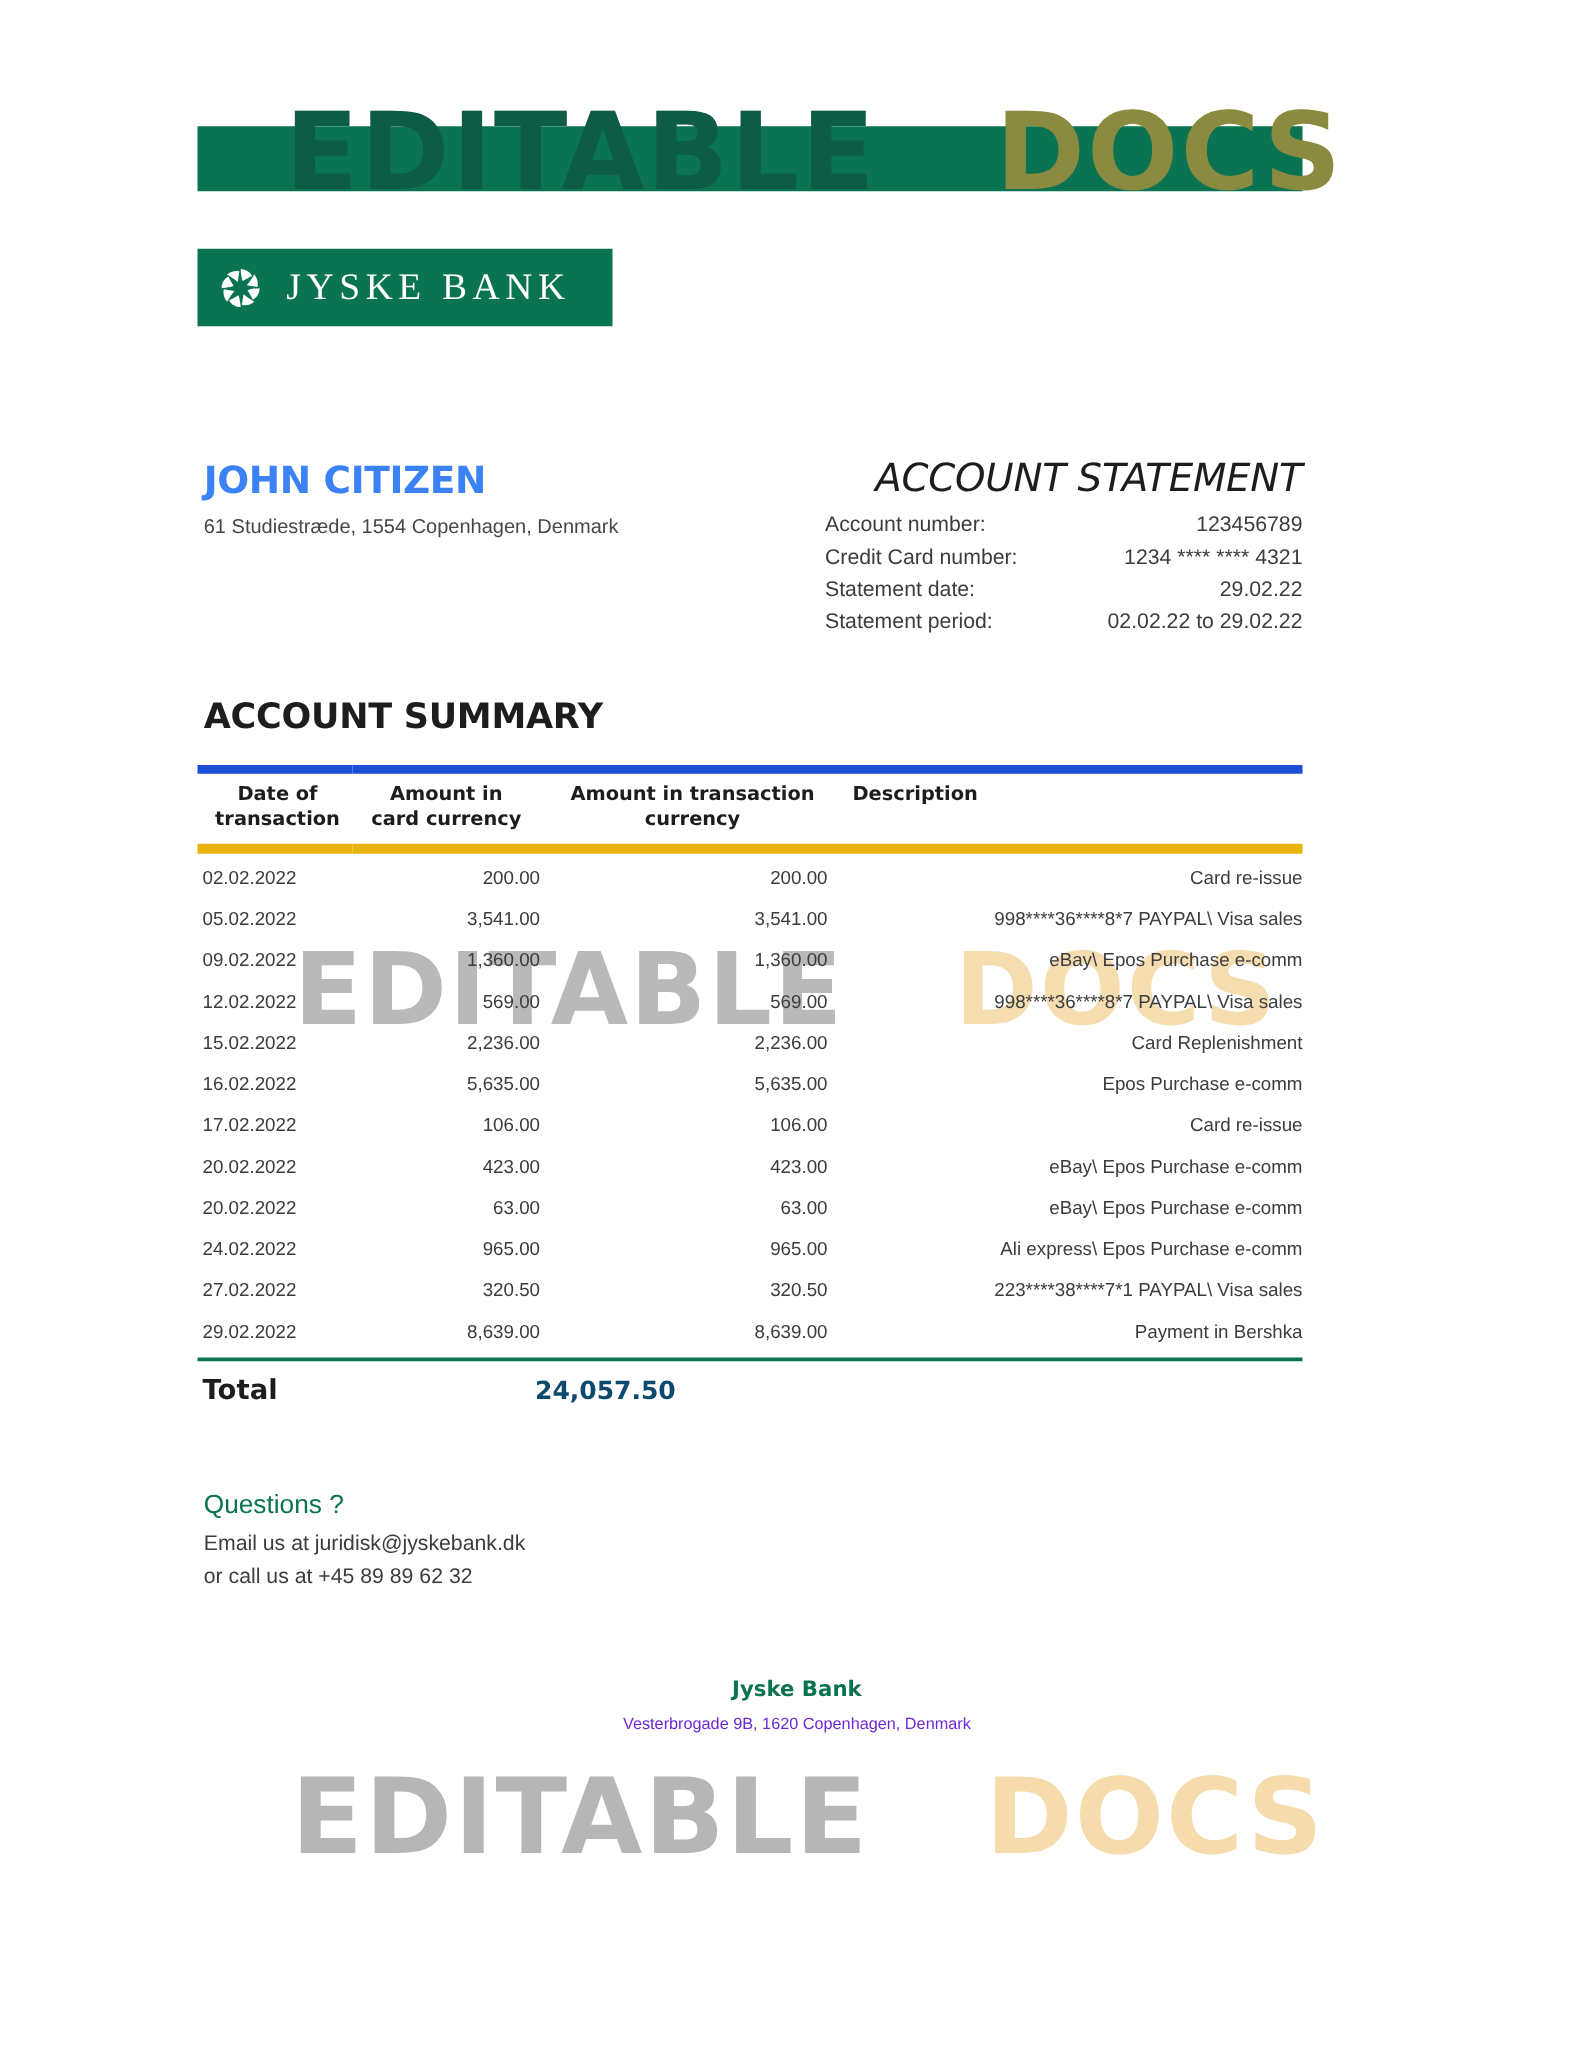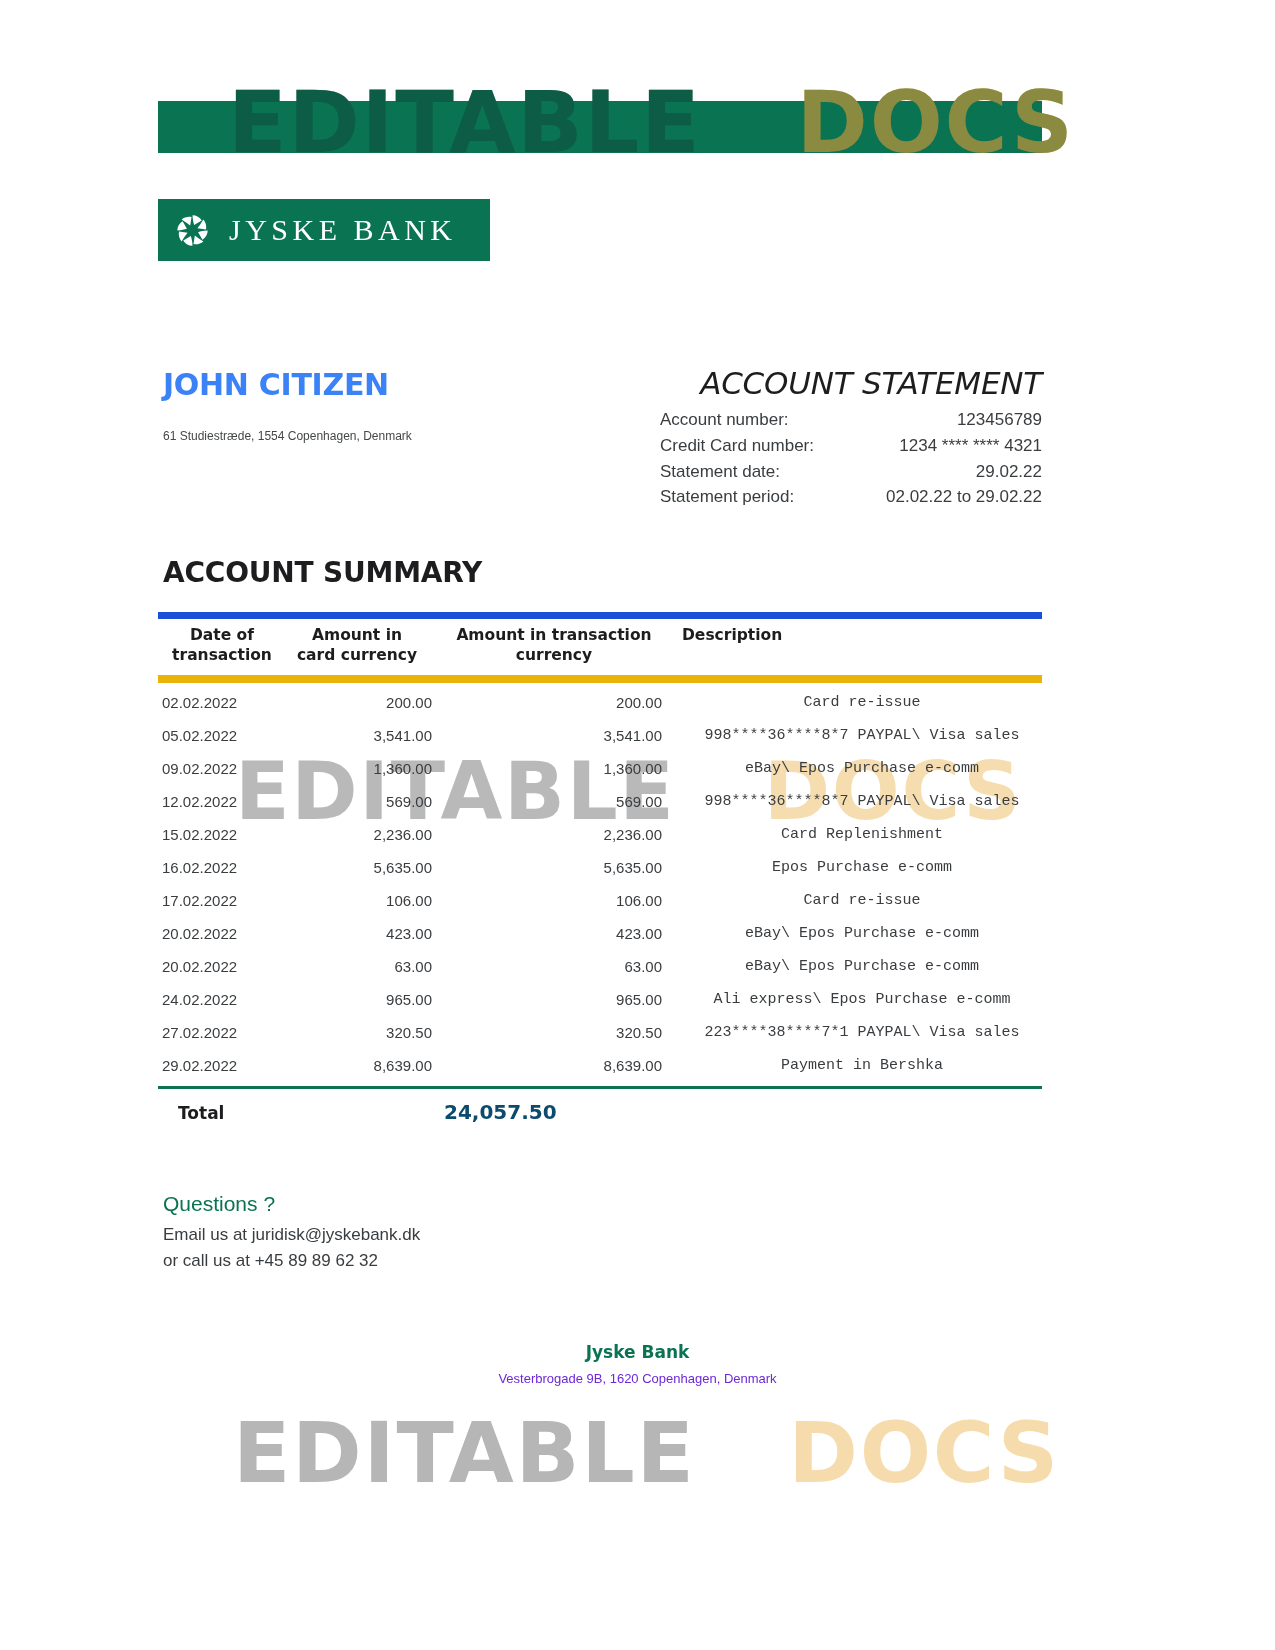--- a/index.html
+++ b/index.html
@@ -108,23 +108,23 @@
   }
   .cust-name {
     font-family: "DejaVu Sans", sans-serif;
     font-weight: 700;
     font-size: 30px;
     color: #3b82f6;
     letter-spacing: -0.3px;
     margin: 0;
   }
   .cust-addr {
-    font-size: 12px;
+    font-size: 16px;
     color: #444749;
-    margin-top: 27px;
+    margin-top: 11px;
   }
 
   
   .stmt {
     position: absolute;
     left: 660px;
     top: 365px;
     width: 382px;
     z-index: 4;
   }
@@ -189,21 +189,21 @@
     border-top: 8px solid #eab308;
     padding-top: 11px;
   }
   table.txns td {
     padding: 8px 0;
     white-space: nowrap;
   }
   .c-date   { width: 120px; text-align: left;  padding-left: 4px !important; }
   .c-card   { width: 150px; text-align: right; }
   .c-tran   { width: 230px; text-align: right; padding-right: 14px !important; }
-  .c-desc   { text-align: center; padding-left: 6px !important; font-family: Liberation Mono, monospace; }
+  .c-desc   { text-align: right; padding-left: 6px !important; }
 
   th.c-date  { text-align: center; }
   th.c-card  { text-align: center; }
   th.c-tran  { text-align: center; padding-right: 0 !important; }
   th.c-desc  { text-align: left; padding-left: 6px !important; }
 
   .hdr-two-line { display: block; line-height: 1.28; }
 
   .total-sep {
     border-top: 3px solid #0a7352;
@@ -213,23 +213,22 @@
     display: flex;
     align-items: baseline;
     padding-top: 11px;
   }
   .total-label {
     width: 120px;
     padding-left: 4px;
     box-sizing: border-box;
     font-family: "DejaVu Sans", sans-serif;
     font-weight: 700;
-    font-size: 17px;
+    font-size: 22px;
     color: #1d1d1f;
-    margin-left: 16px;
   }
   .total-spacer { width: 150px; }
   .total-value {
     width: 230px;
     text-align: left;
     padding-right: 14px;
     box-sizing: border-box;
     font-family: "DejaVu Sans", sans-serif;
     font-weight: 700;
     font-size: 20px;

